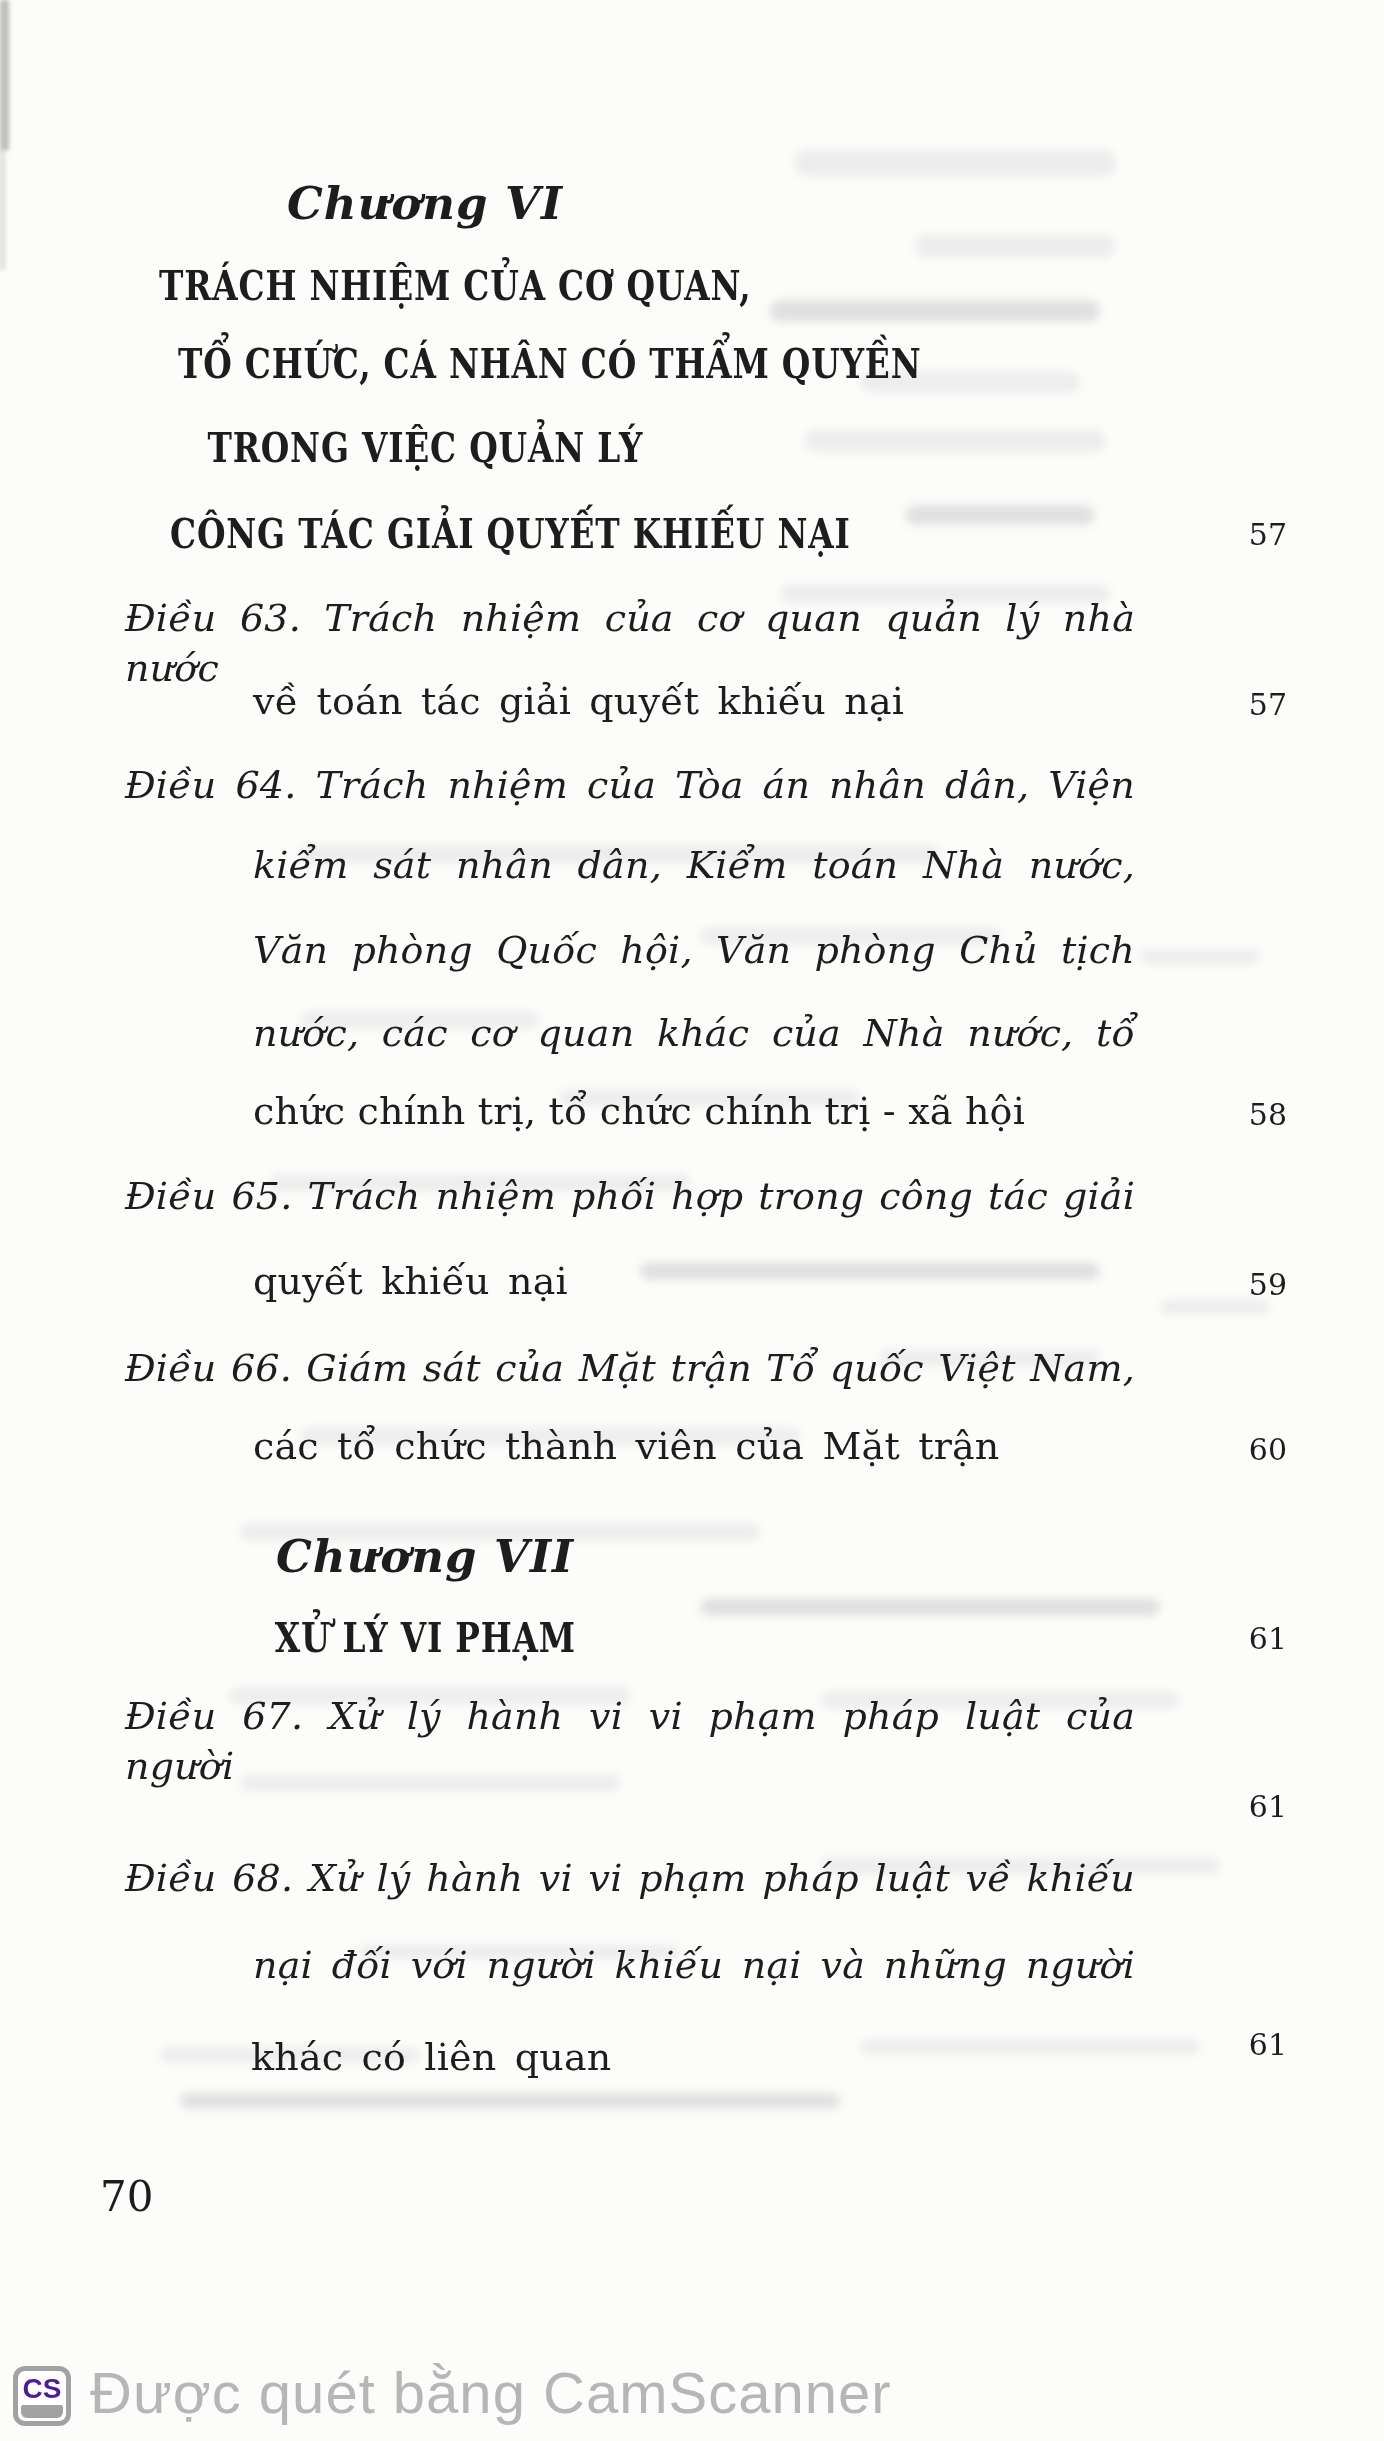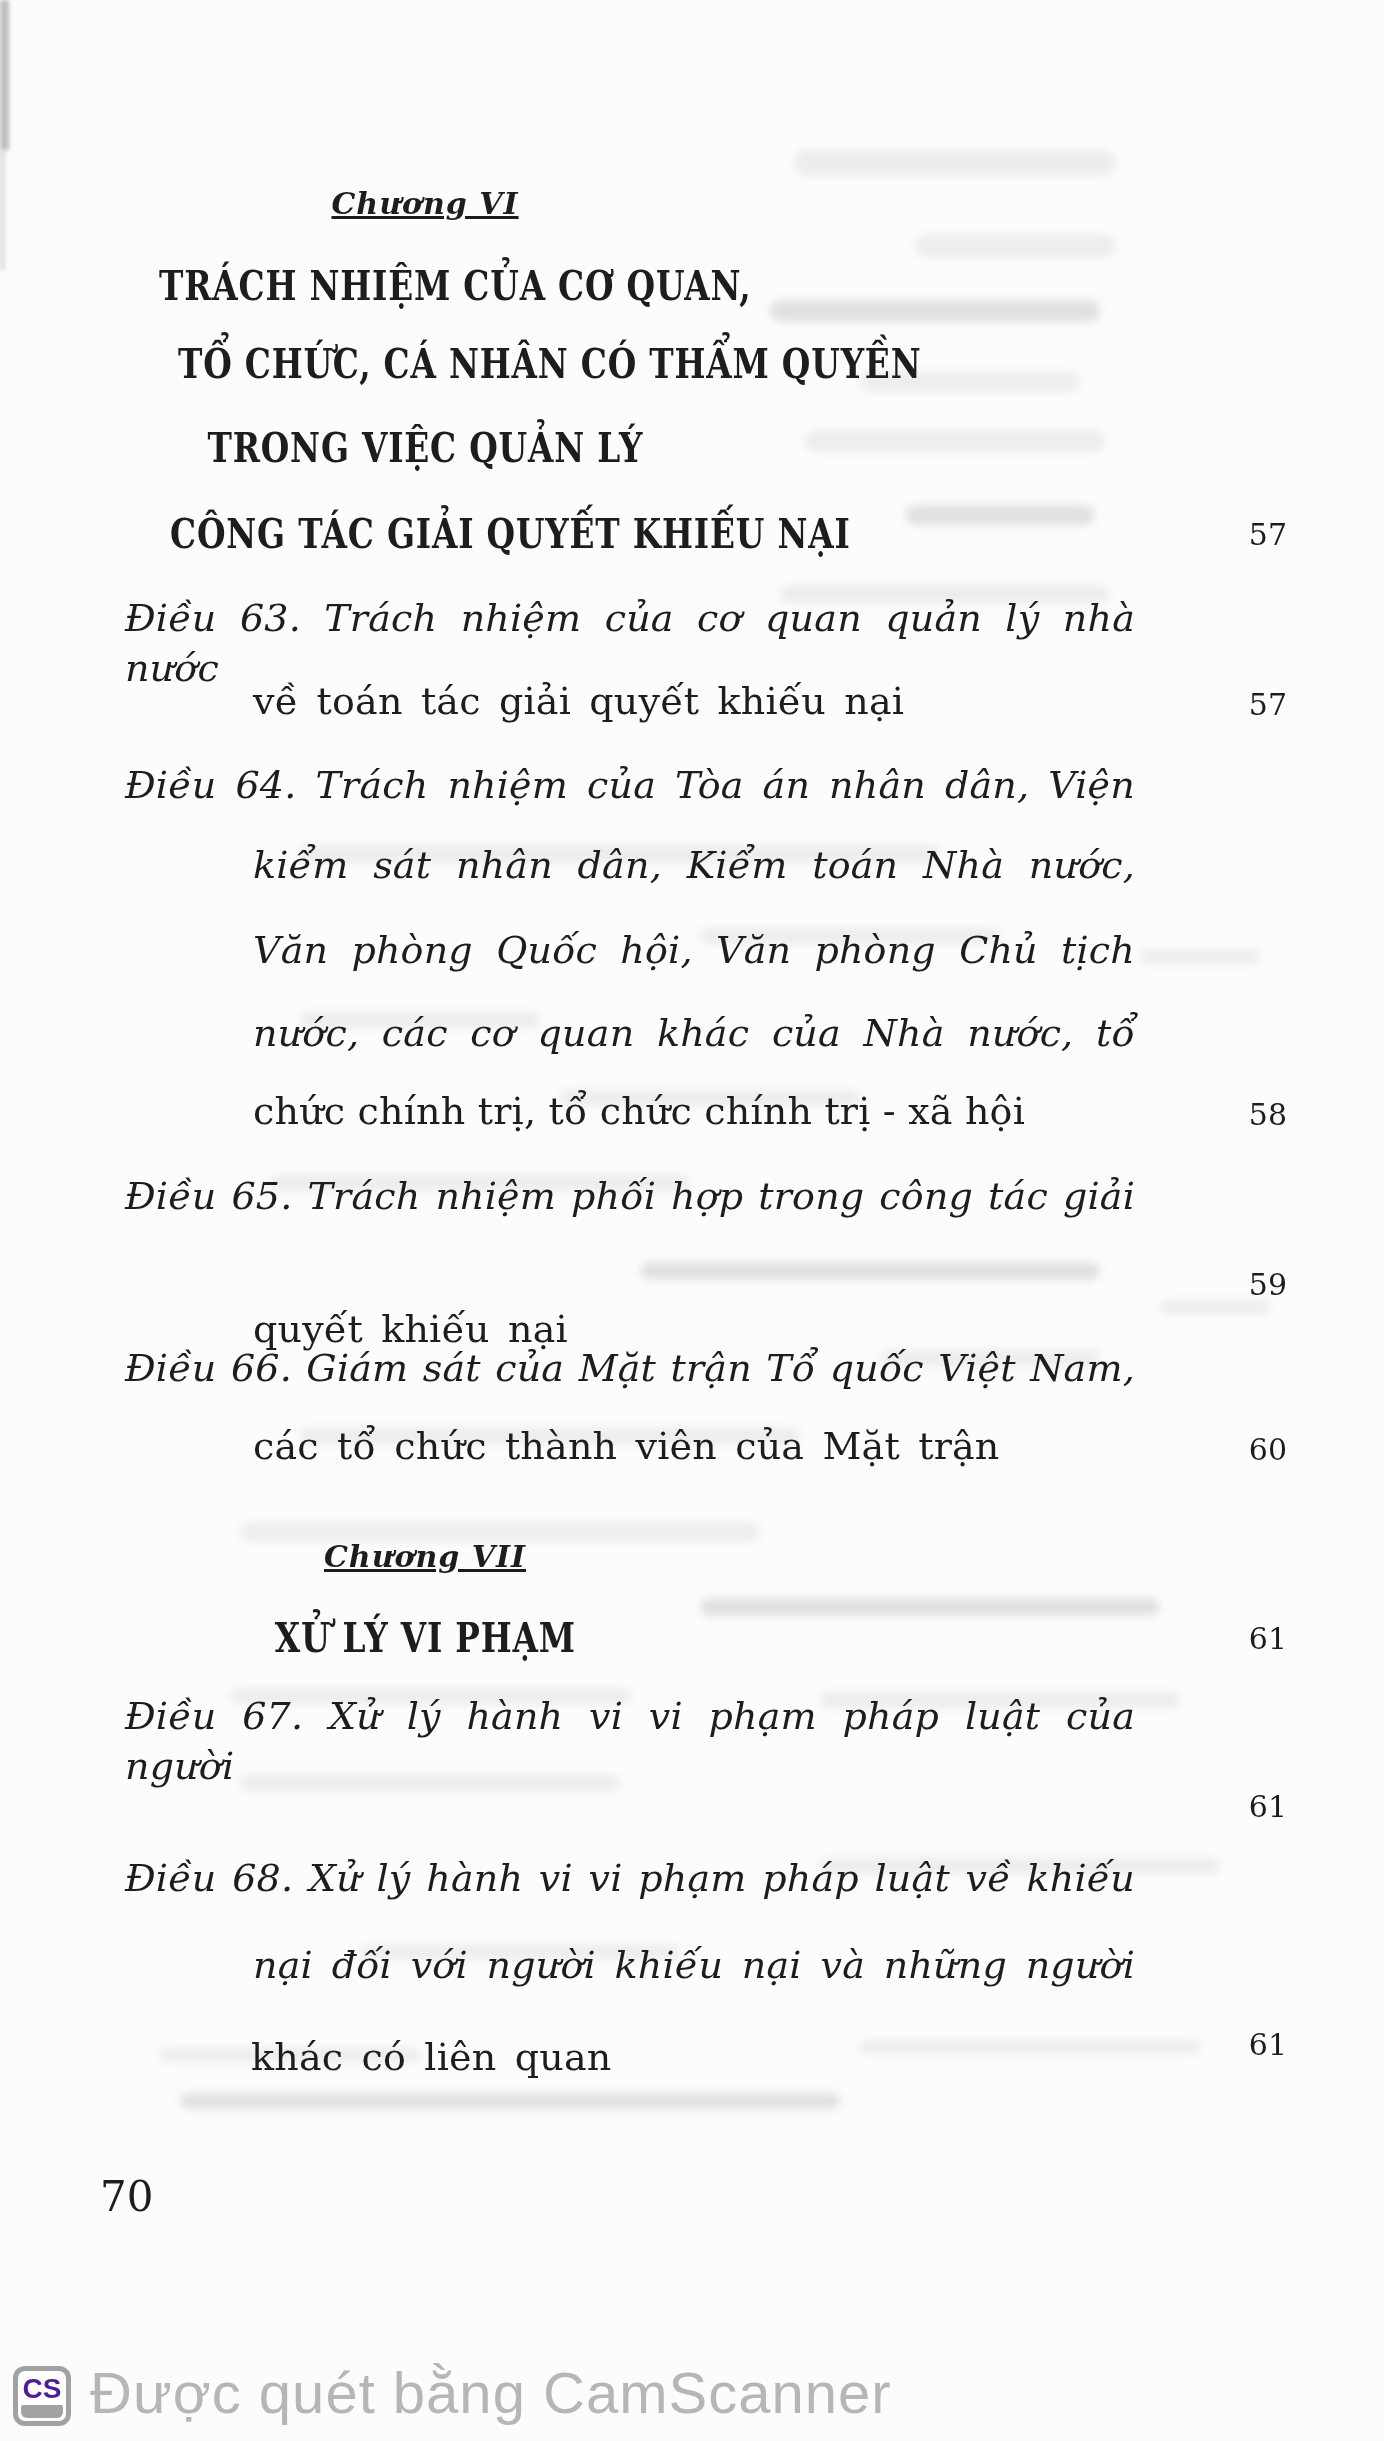--- a/index.html
+++ b/index.html
@@ -33,21 +33,21 @@
     left:1205px;width:82px;
     text-align:right;
     font-size:30px;line-height:50px;
   }
   
   .chap{
     position:absolute;left:85px;width:680px;
     text-align:center;font-weight:700;
     line-height:54px;
   }
-  .chap-label{font-size:30px;font-style:italic;letter-spacing:1px;text-decoration:underline;}
+  .chap-label{font-size:45px;font-style:italic;letter-spacing:1px;}
   .chap-head{font-size:41px;}
   .cond{display:inline-block;transform:scaleX(.8);transform-origin:50% 50%;letter-spacing:1px;white-space:nowrap;}
   
   .book-num{position:absolute;left:100px;top:2172px;font-size:42px;}
   
   .smudge{position:absolute;background:rgba(150,152,162,.15);filter:blur(4px);border-radius:10px;}
   .smudge.dk{background:rgba(120,122,132,.20);}
   .edge{position:absolute;background:rgba(45,45,48,.30);filter:blur(2px);}
   
   .cs-icon{
@@ -128,21 +128,21 @@
   <div class="pagenum" style="top:680px;">57</div>
 
   <div class="line just" style="top:760px;left:125px;width:1010px;">Điều 64. Trách nhiệm của Tòa án nhân dân, Viện</div>
   <div class="line just" style="top:840px;left:253px;width:882px;">kiểm sát nhân dân, Kiểm toán Nhà nước,</div>
   <div class="line just" style="top:925px;left:253px;width:882px;">Văn phòng Quốc hội, Văn phòng Chủ tịch</div>
   <div class="line just" style="top:1008px;left:253px;width:882px;">nước, các cơ quan khác của Nhà nước, tổ</div>
   <div class="line" style="top:1086px;left:253px;">chức chính trị, tổ chức chính trị - xã hội</div>
   <div class="pagenum" style="top:1090px;">58</div>
 
   <div class="line just" style="top:1171px;left:125px;width:1010px;">Điều 65. Trách nhiệm phối hợp trong công tác giải</div>
-  <div class="line wide" style="top:1304px;left:253px;">quyết khiếu nại</div>
+  <div class="line wide" style="top:1256px;left:253px;">quyết khiếu nại</div>
   <div class="pagenum" style="top:1260px;">59</div>
 
   <div class="line just" style="top:1343px;left:125px;width:1010px;">Điều 66. Giám sát của Mặt trận Tổ quốc Việt Nam,</div>
   <div class="line wide" style="top:1421px;left:253px;">các tổ chức thành viên của Mặt trận</div>
   <div class="pagenum" style="top:1425px;">60</div>
 
   <div class="chap chap-label" style="top:1530px;">Chương VII</div>
   <div class="chap chap-head" style="top:1611px;">
     <span class="cond">XỬ LÝ VI PHẠM</span>
   </div>

